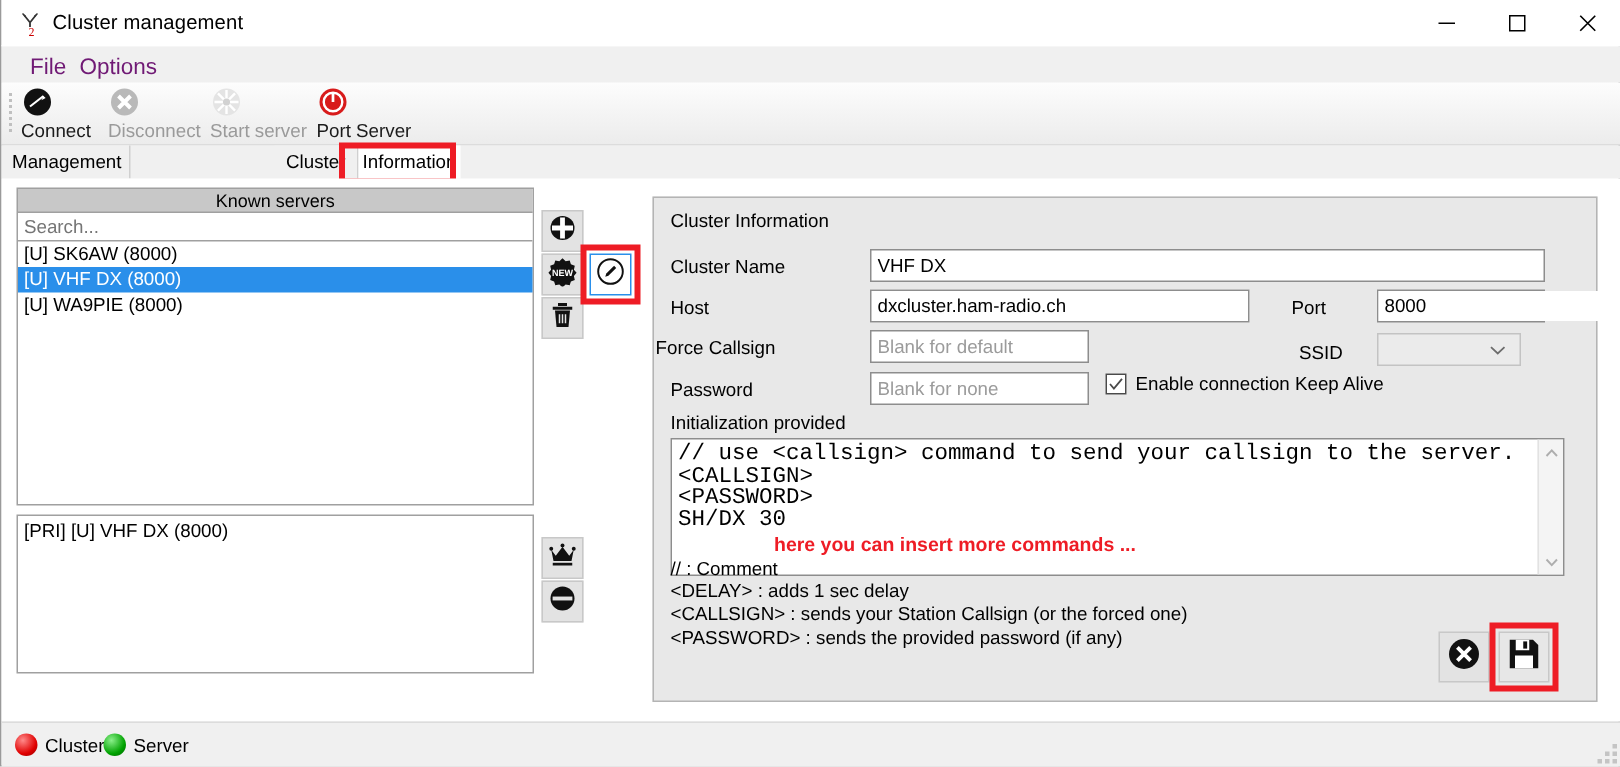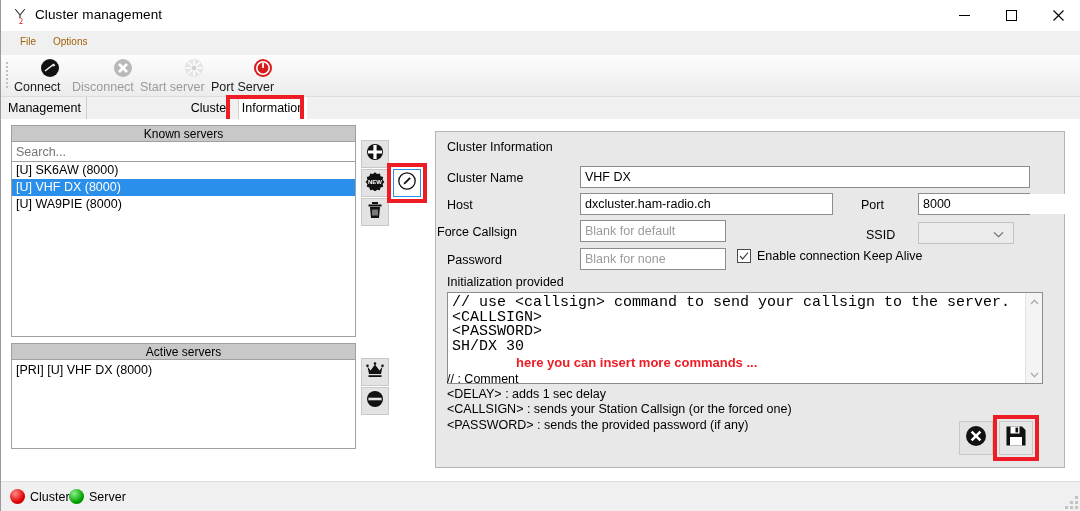--- a/index.html
+++ b/index.html
@@ -42,40 +42,40 @@
   .winbtn.close { right: 0px; }
   .winbtn svg { display: block; }
 
   
   .menubar {
     position: absolute; left: 0; top: 31px; width: 1080px; height: 24px;
     background: #f0f0f0;
   }
   .menu-item {
     position: absolute; top: 3px; height: 19px;
-    font-size: 10px; color: #a16207; padding: 2px 7px;
+    font-size: 15px; color: #701a75; padding: 2px 7px;
   }
   .menu-file { left: 12px; }
   .menu-options { left: 45px; }
 
   
   .toolbar {
     position: absolute; left: 0; top: 55px; width: 1080px; height: 42px;
     background: linear-gradient(to bottom,#fdfdfd 0%,#f4f4f4 50%,#ececec 100%);
     border-bottom: 1px solid #dcdcdc;
   }
   .grip {
     position: absolute; left: 4px; top: 5px; width: 5px; height: 32px;
   }
   .grip i {
     display:block; width:2px; height:2px; background:#c0c0c0; margin:2px 0 0 1px;
   }
   .tbtn {
     position: absolute; top: 2px; height: 38px;
-    display: flex; flex-direction: column; align-items: flex-end; justify-content: flex-start;
+    display: flex; flex-direction: column; align-items: flex-start; justify-content: flex-start;
   }
   .tbtn .ico { height: 21px; width: 22px; margin-top: 1px; }
   .tbtn .lbl { font-size: 12.5px; margin-top: 1px; color: #1b1b1b; }
   .tbtn.disabled .lbl { color: #9a9a9a; }
 
   
   .tabrow {
     position: absolute; left: 0; top: 97px; width: 1080px; height: 22px;
     background: #f0f0f0;
   }
@@ -376,21 +376,20 @@
       <span>
         <svg width="20" height="20" viewBox="0 0 20 20">
           <circle cx="10" cy="10" r="8.2" fill="none" stroke="#111" stroke-width="1.3"></circle>
           <path d="M6.5 13.5 L7.2 11.4 L12.4 6.2 L13.8 7.6 L8.6 12.8 Z" fill="#111"></path>
         </svg>
       </span>
     </div>
     <div class="tab-highlight" style="left:386px;top:44px;width:40px;height:40px;"></div>
 
     <div class="groupbox" style="left:10px;top:224px;width:345px;height:106px;">
-      <div class="group-header">Active servers</div>
       <div>
         <div class="listitem" style="margin-top:2px;">[PRI] [U] VHF DX (8000)</div>
       </div>
     </div>
     <div class="sidebtn" style="left:360px;top:239px;">
       <span>
         <svg width="20" height="20" viewBox="0 0 20 20">
           <path d="M2.5 6.5 L5.5 10.5 L10 4.5 L14.5 10.5 L17.5 6.5 L16 14 H4 Z" fill="#111"></path>
           <rect x="3.5" y="15.2" width="13" height="1.8" fill="#111"></rect>
           <circle cx="2.5" cy="5.8" r="1.3" fill="#111"></circle>

